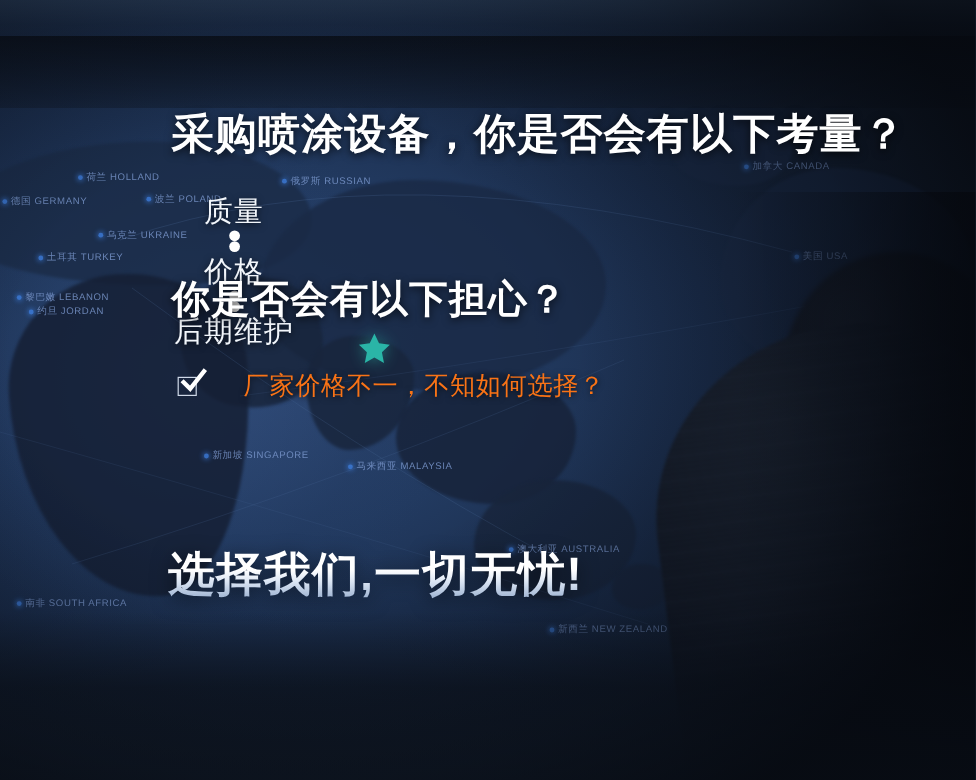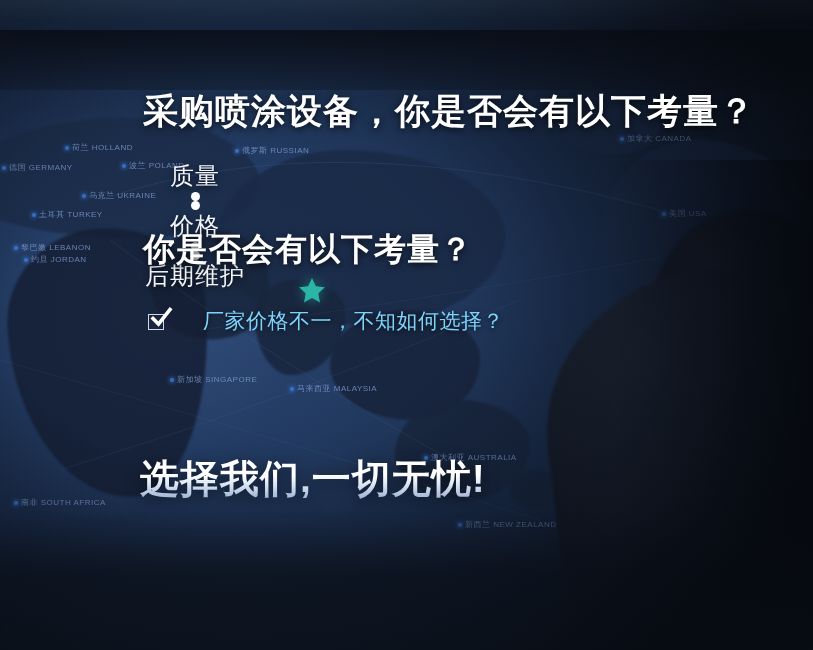--- a/index.html
+++ b/index.html
@@ -262,21 +262,21 @@
     box-sizing: border-box;
   }
   .checkbox .tick {
     position: absolute;
     left: 1px; top: -6px;
     width: 24px; height: 24px;
   }
   .check-text {
     margin-left: 36px;
     font-size: 21px;
-    color: #7dd3fc;
+    color: #f97316;
     letter-spacing: 0.5px;
     text-shadow: 0 1px 5px rgba(0,0,0,0.7);
     white-space: nowrap;
   }
 
   .tagline {
     position: absolute;
     left: 140px;
     top: 452px;
     font-size: 39px;
@@ -403,21 +403,21 @@
     <div class="subline" id="subline">
         <span>质量</span>
         <span class="sep"></span>
         <span class="sep"></span>
         <span>价格</span>
         <span class="sep"></span>
         <span class="sep"></span>
         <span>后期维护</span>
       </div>
 
-    <div class="headline2">你是否会有以下考量？</div>
+    <div class="headline2">你是否会有以下担心？</div>
 
     <div class="checklist" id="checklist">
         <div class="check-item">
           <span class="checkbox">
             <span class="box"></span>
             <svg class="tick" viewBox="0 0 24 24">
               <path d="M4 12.5 L9.5 18 L21 3.5" fill="none" stroke="#ffffff" stroke-width="3.6" stroke-linecap="square" stroke-linejoin="miter"></path>
             </svg>
           </span>
           <span class="check-text">厂家价格不一，不知如何选择？</span>

